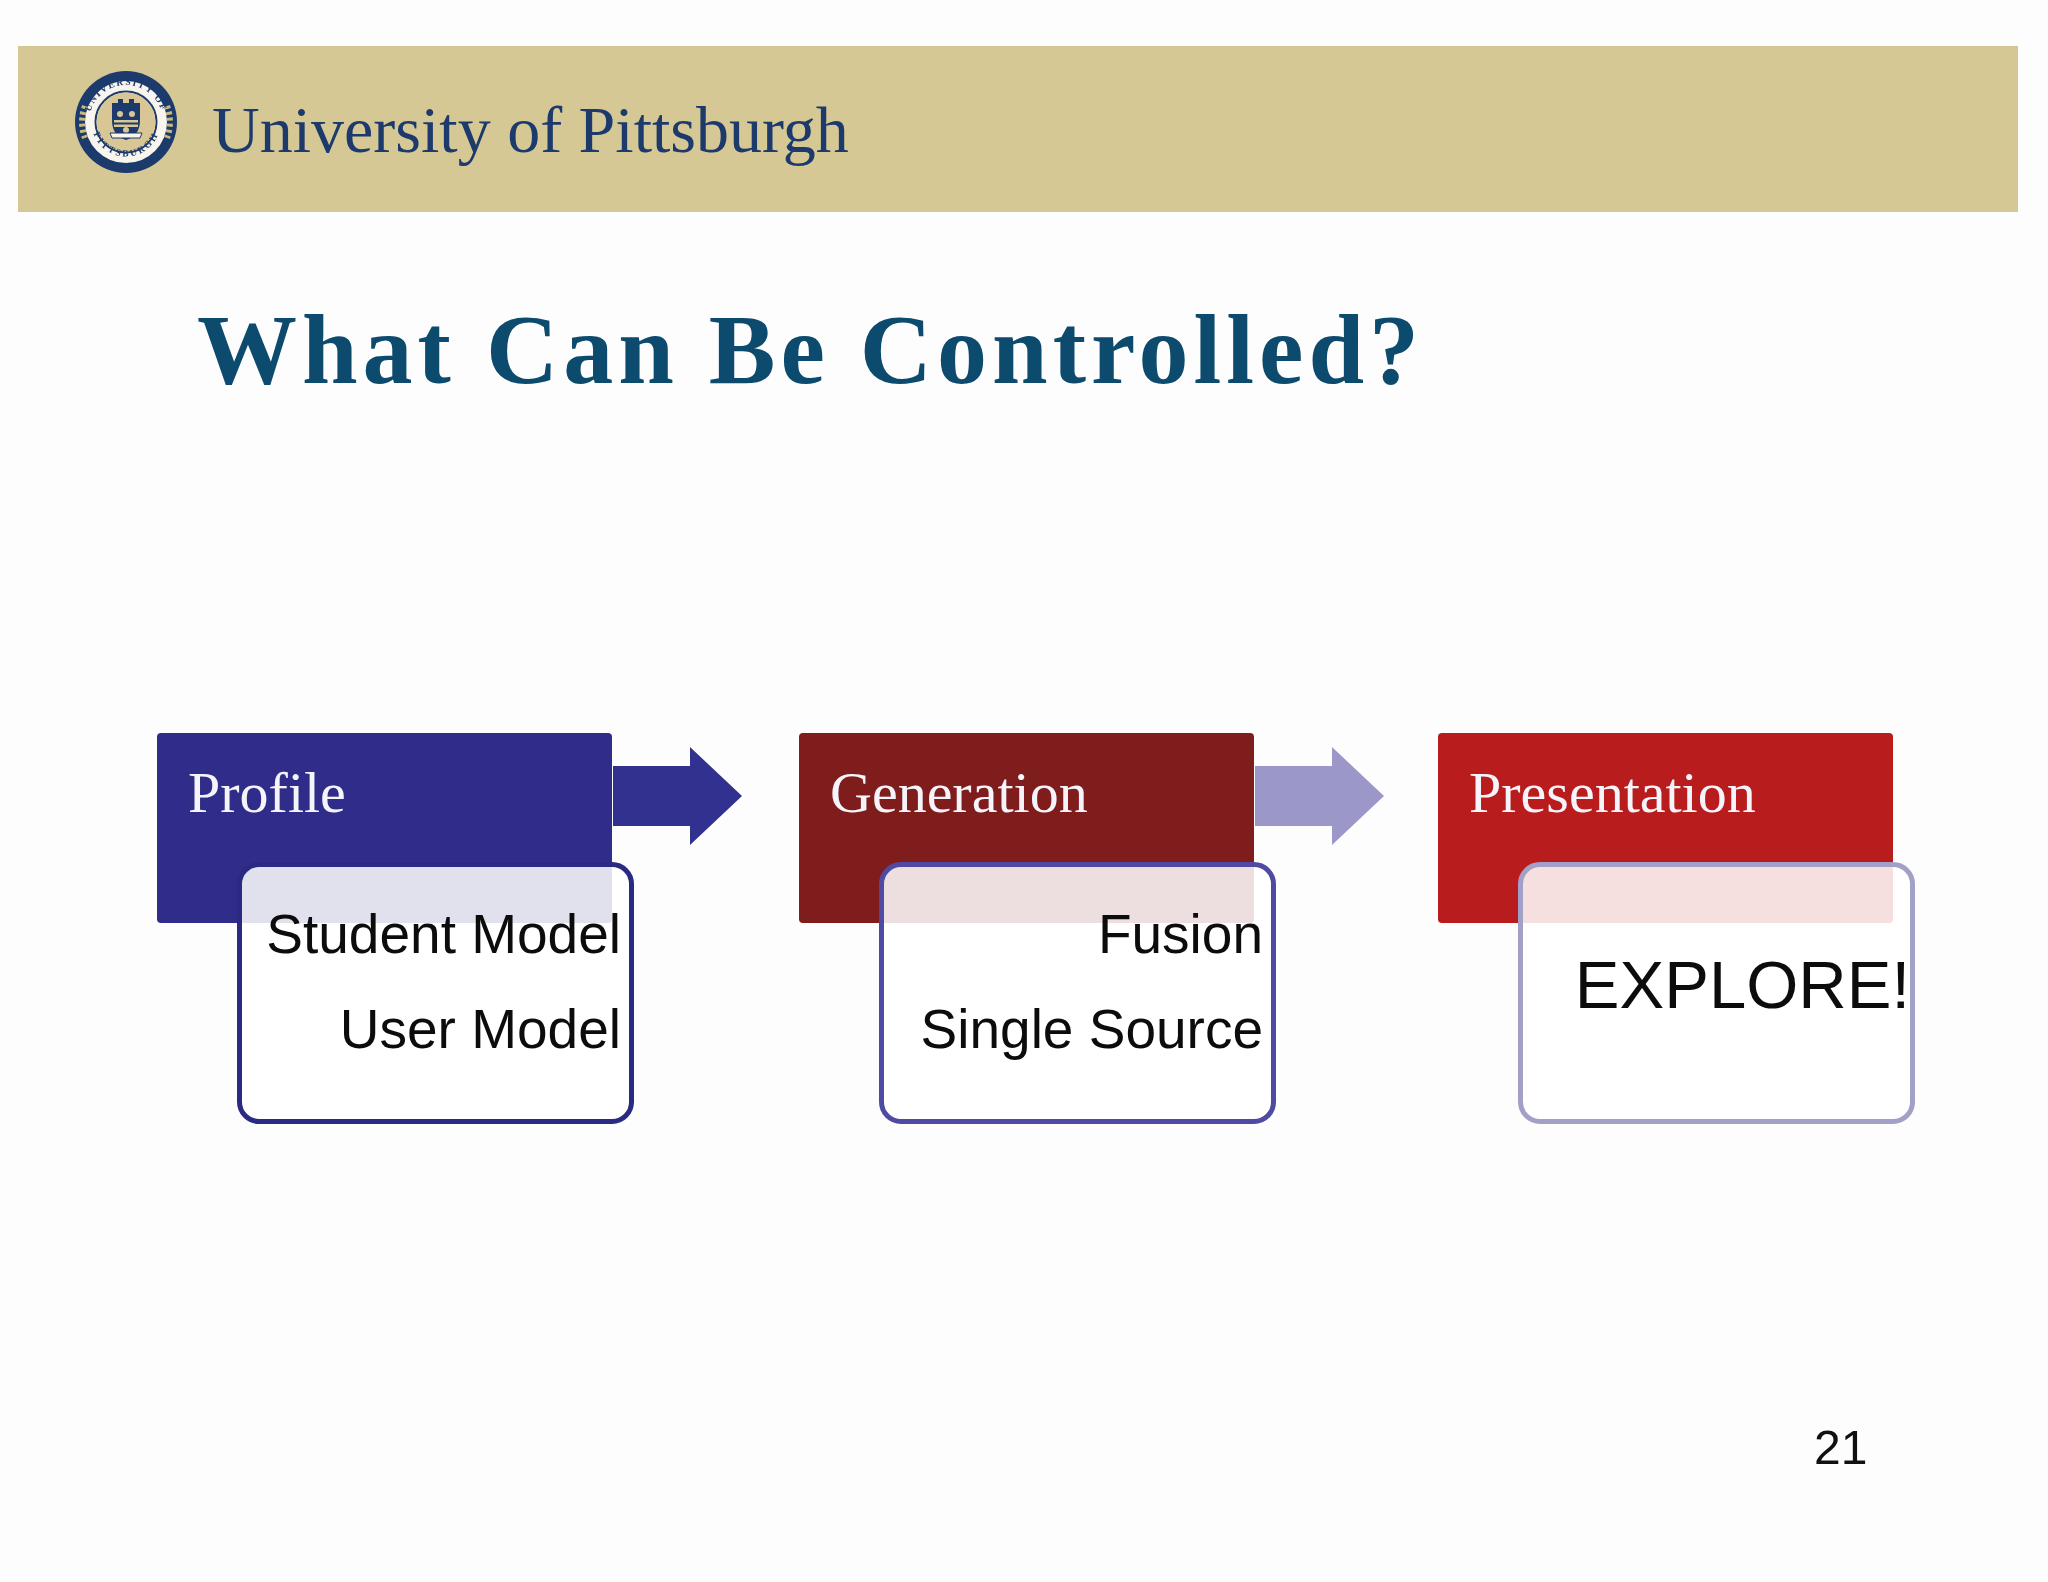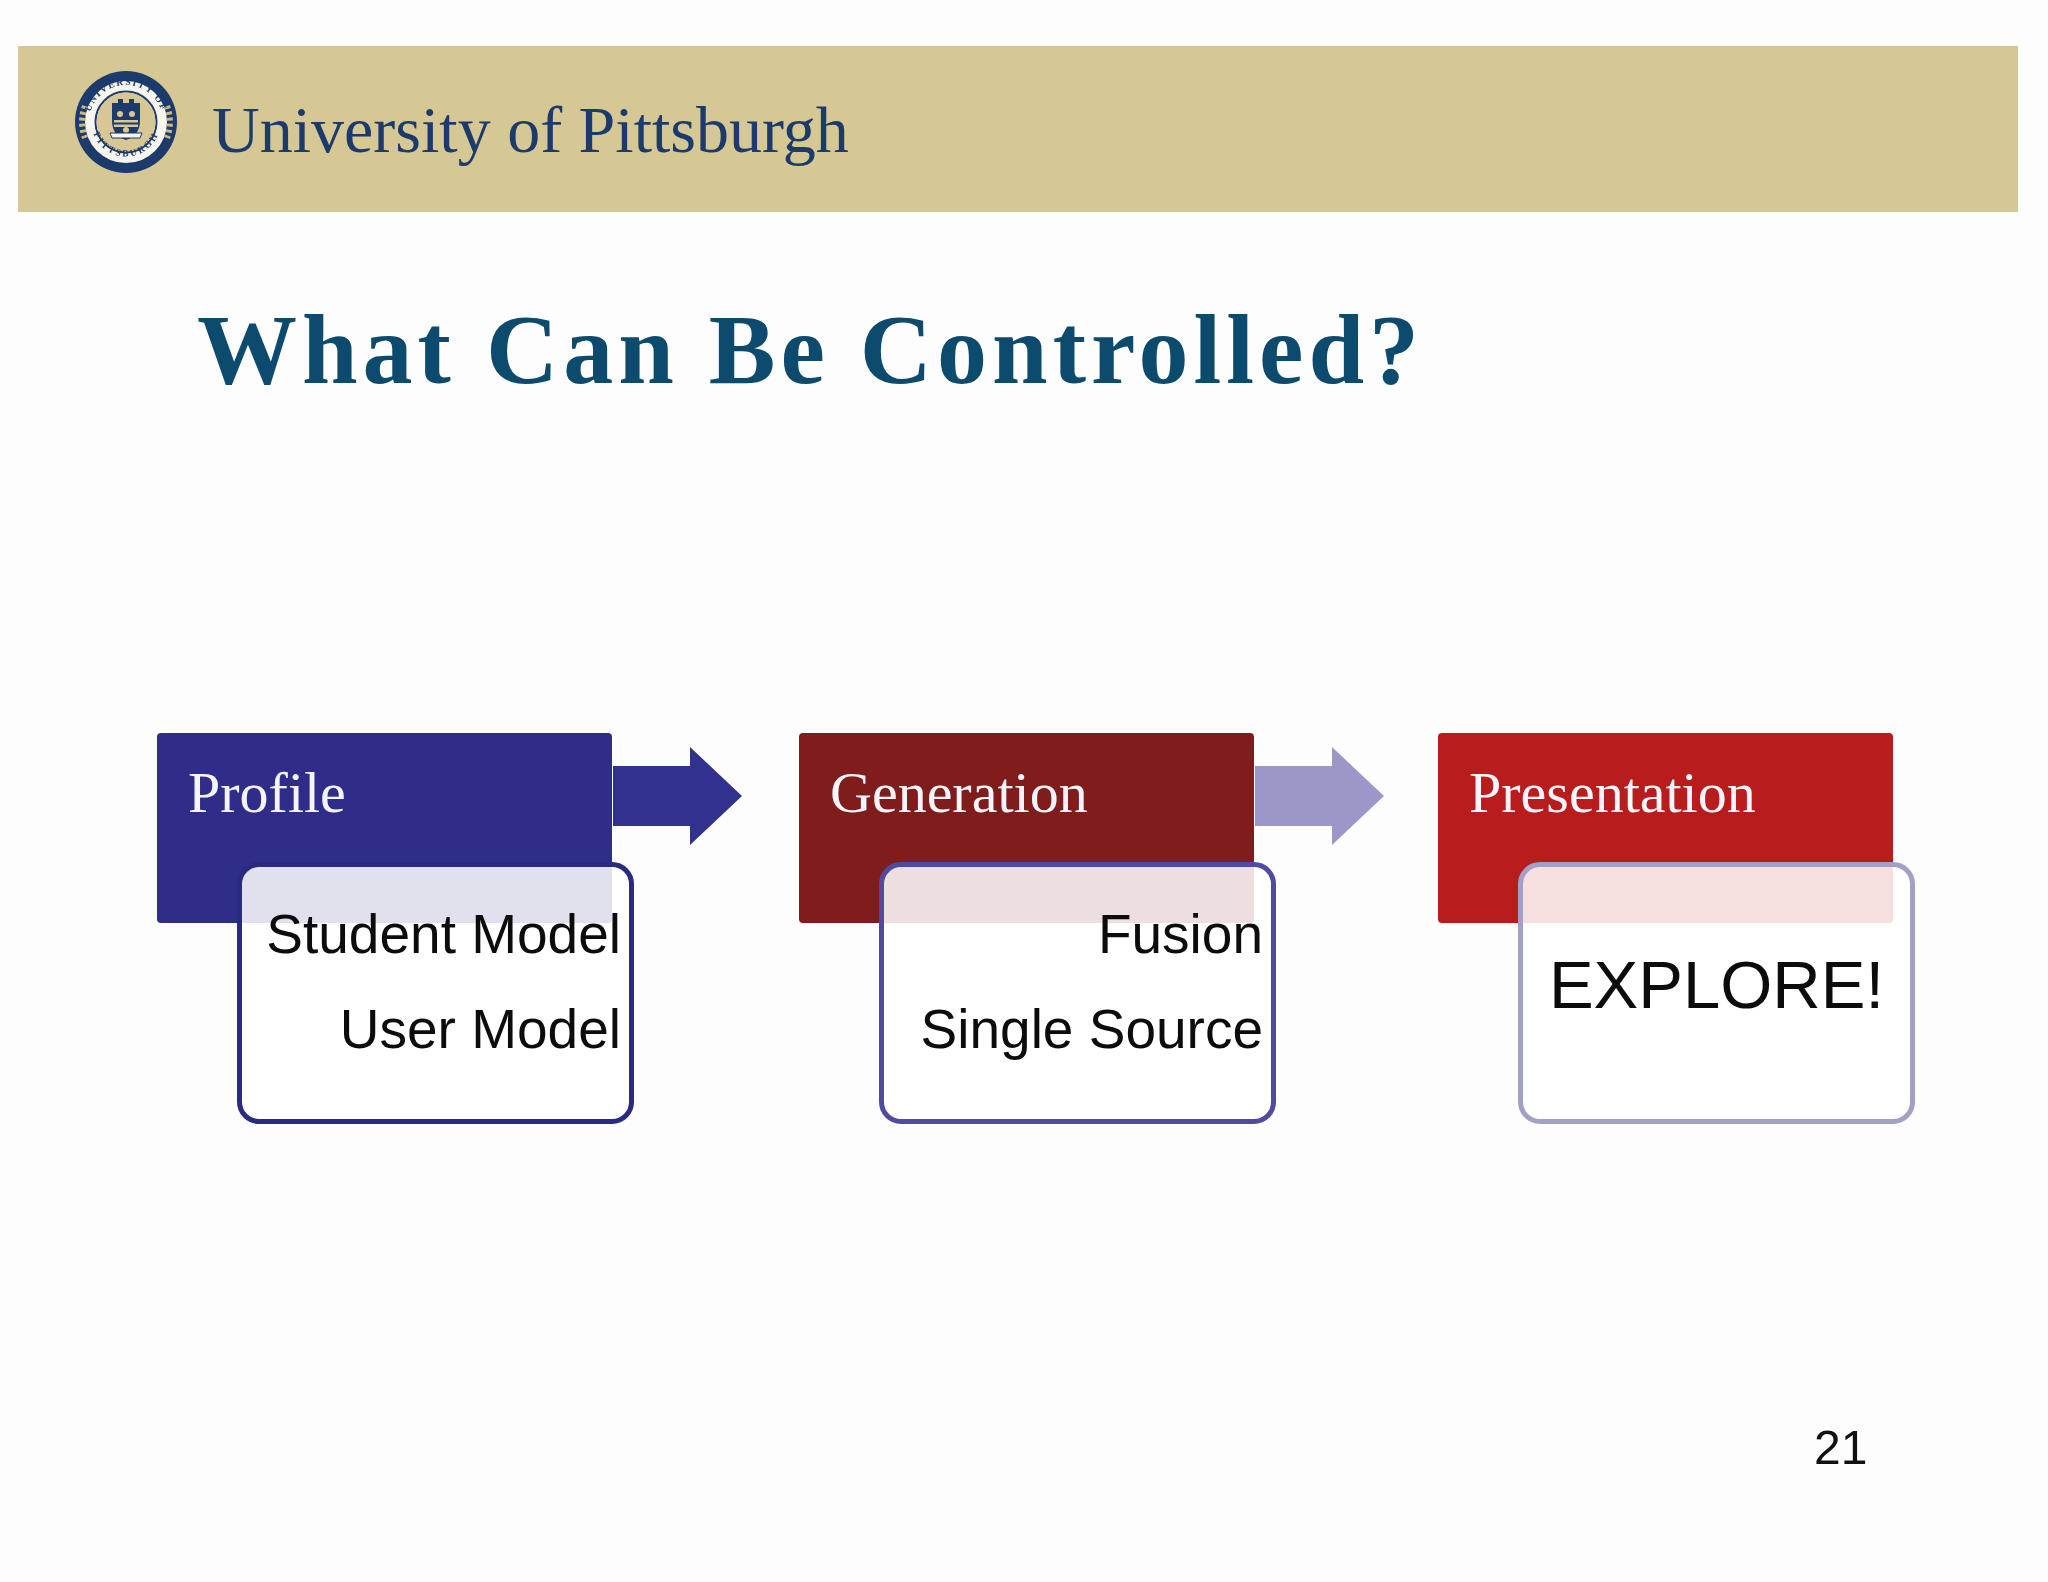--- a/index.html
+++ b/index.html
@@ -38,21 +38,21 @@
     position:absolute;top:862px;width:397px;height:262px;border-radius:22px;
     background:rgba(255,255,255,0.86);
     box-sizing:border-box;border:5px solid #2b2a82;
     padding:20px 8px 0 16px;
     font-size:55px;line-height:1.72;color:#0c0c0c;text-align:right;
   }
   .card-1{left:237px;border-color:#2b2a82;}
   .card-2{left:879px;border-color:#4f4ba2;}
   .card-3{
     left:1518px;border-color:#a3a0c8;
-    padding:78px 0 0 0;text-align:center;font-size:67px;line-height:1.2;
+    padding:78px 0 0 0;font-size:67px;line-height:1.2;
   }
   .card div{white-space:nowrap;}
   .flow-arrow{
     position:absolute;top:747px;width:129px;height:98px;
     clip-path:polygon(0 19px,77px 19px,77px 0,129px 49px,77px 98px,77px 79px,0 79px);
   }
   .arrow-1{left:613px;background:#33318f;}
   .arrow-2{left:1255px;background:#9b98c9;}
   
   .page-number{

